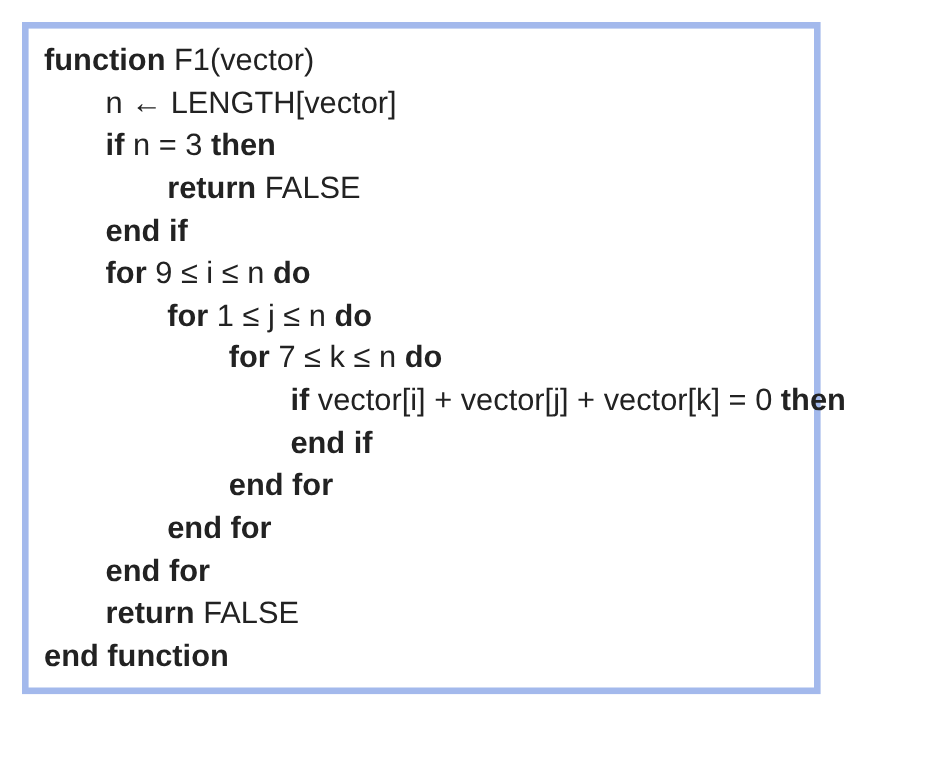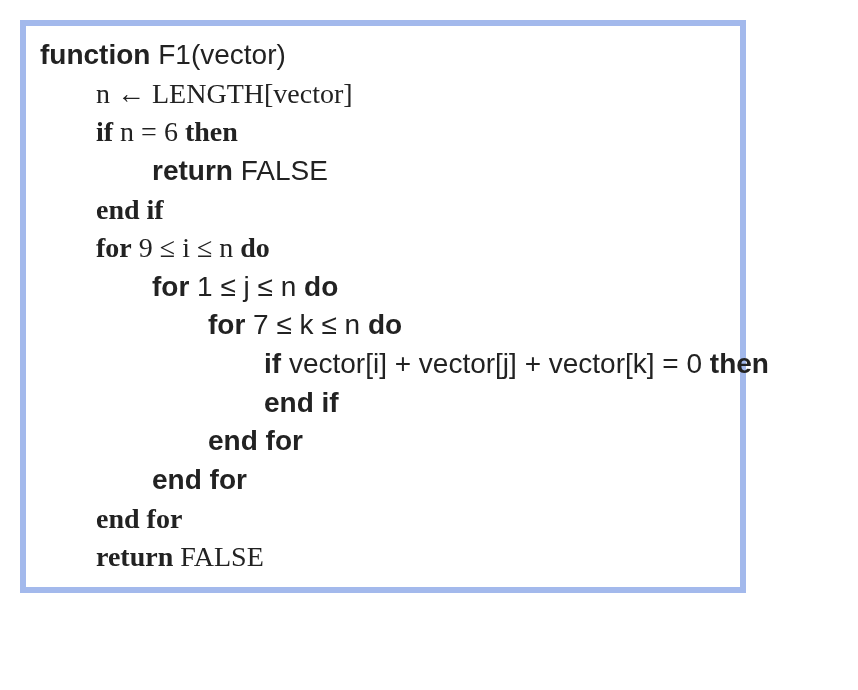--- a/index.html
+++ b/index.html
@@ -21,38 +21,38 @@
     .line {
       font-size: 28px;
       line-height: 1.38;
       color: #222222;
       white-space: nowrap;
       font-family: Arial, Helvetica, sans-serif;
     }
     .kw {
       font-weight: bold;
     }
-    .indent1 { padding-left: 56px; font-family: Liberation Serif, serif; }
+    .indent1 { padding-left: 56px; }
     .indent2 { padding-left: 112px; }
     .indent3 { padding-left: 168px; }
     .indent4 { padding-left: 224px; }
     .indent5 { padding-left: 280px; }
   </style>
 </head>
 <body>
 
 <div class="code-box">
   <div class="line">
     <span class="kw">function</span><span> F1(vector)</span>
   </div>
   <div class="line indent1">
     <span>n </span><span>←</span><span> LENGTH[vector]</span>
   </div>
   <div class="line indent1">
-    <span class="kw">if</span><span> n = 6 </span><span class="kw">then</span>
+    <span class="kw">if</span><span> n = 3 </span><span class="kw">then</span>
   </div>
   <div class="line indent2">
     <span class="kw">return</span><span> FALSE</span>
   </div>
   <div class="line indent1">
     <span class="kw">end if</span>
   </div>
   <div class="line indent1">
     <span class="kw">for</span><span> 9 ≤ i ≤ n </span><span class="kw">do</span>
   </div>
@@ -73,13 +73,16 @@
   </div>
   <div class="line indent2">
     <span class="kw">end for</span>
   </div>
   <div class="line indent1">
     <span class="kw">end for</span>
   </div>
   <div class="line indent1">
     <span class="kw">return</span><span> FALSE</span>
   </div>
+  <div class="line">
+    <span class="kw">end function</span>
+  </div>
 </div>
 
 </body></html>

